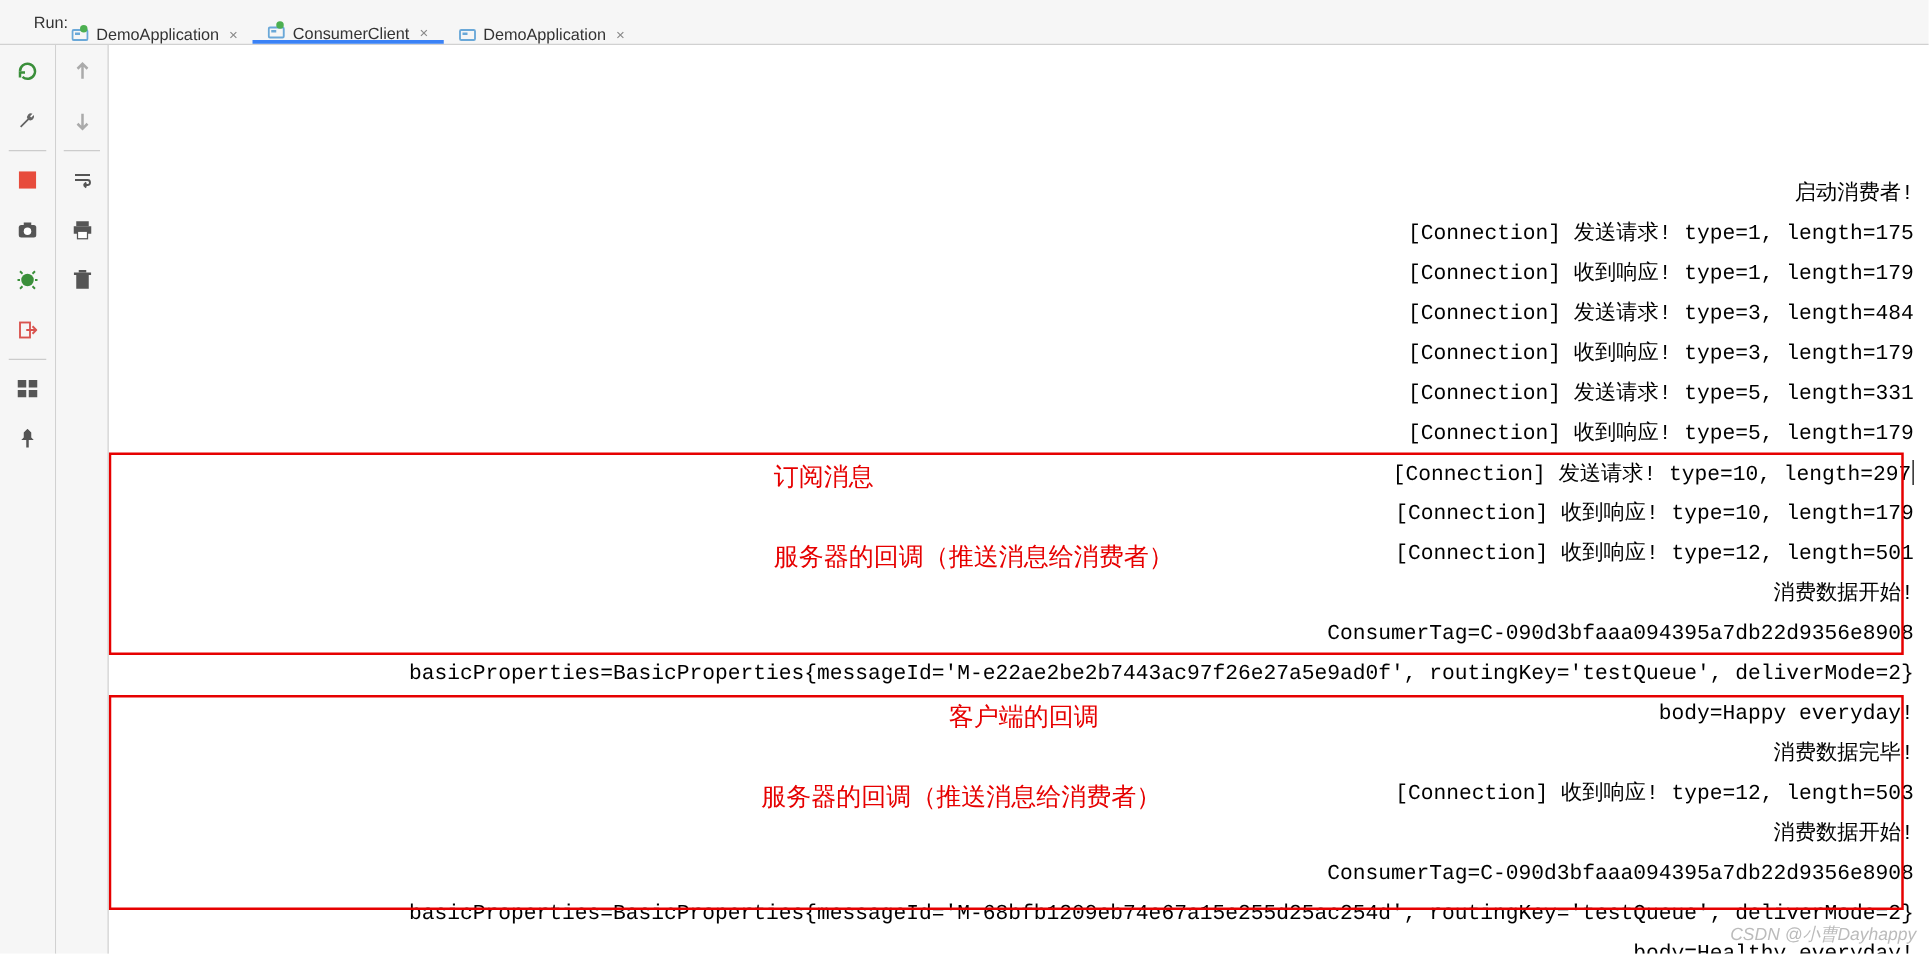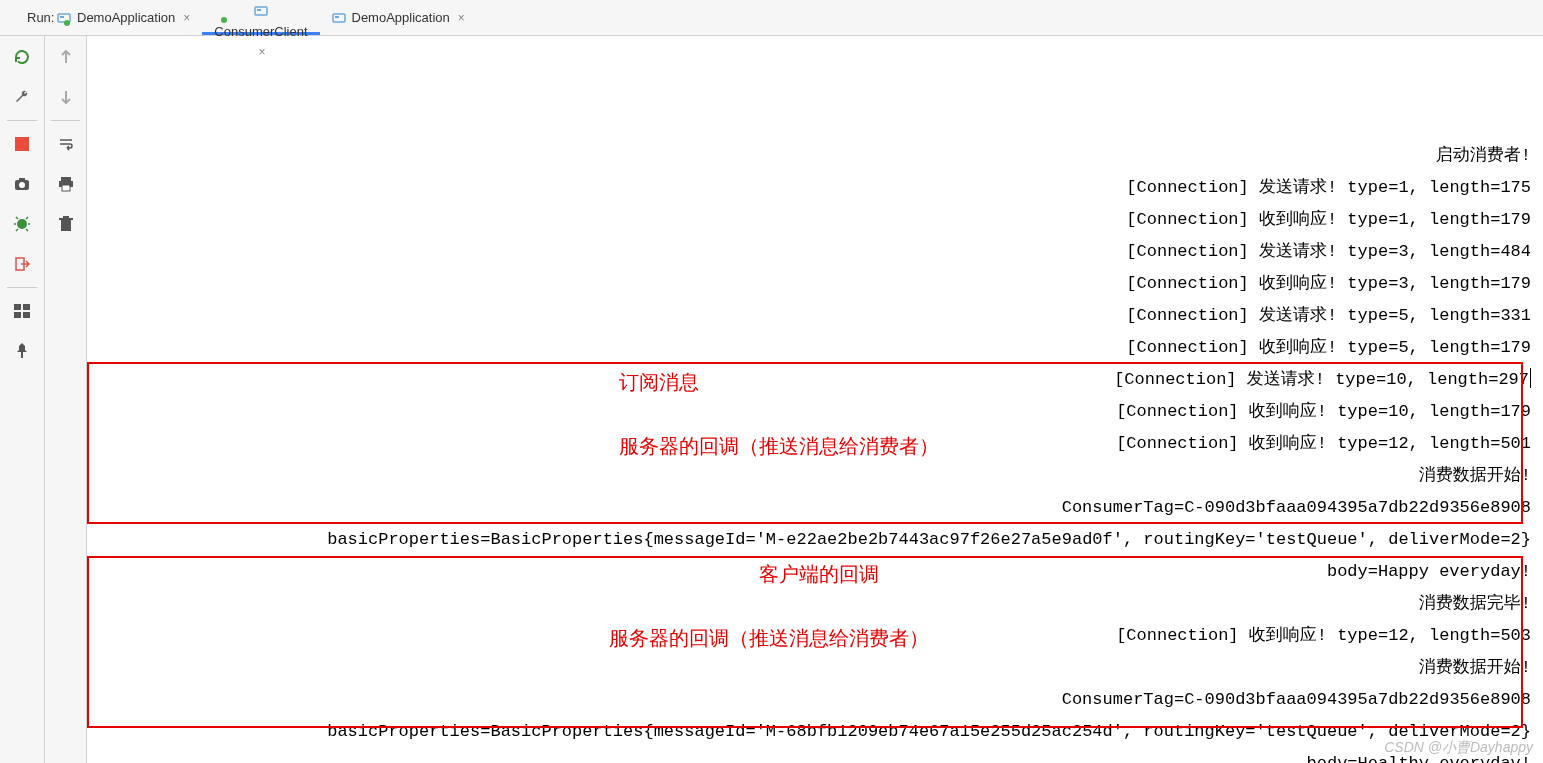--- a/index.html
+++ b/index.html
@@ -34,24 +34,24 @@
     align-items: stretch;
   }
   .tab {
     display: flex;
     align-items: center;
     padding: 4px 12px;
     gap: 6px;
     cursor: pointer;
     position: relative;
     color: #333;
+    margin-top: 20px;
   }
   .tab.active {
     border-bottom: 3px solid #3b82f6;
-    flex-direction: column;
   }
   .tab-icon {
     width: 14px;
     height: 14px;
     display: flex;
     align-items: center;
     justify-content: center;
   }
   .tab-close {
     color: #888;

